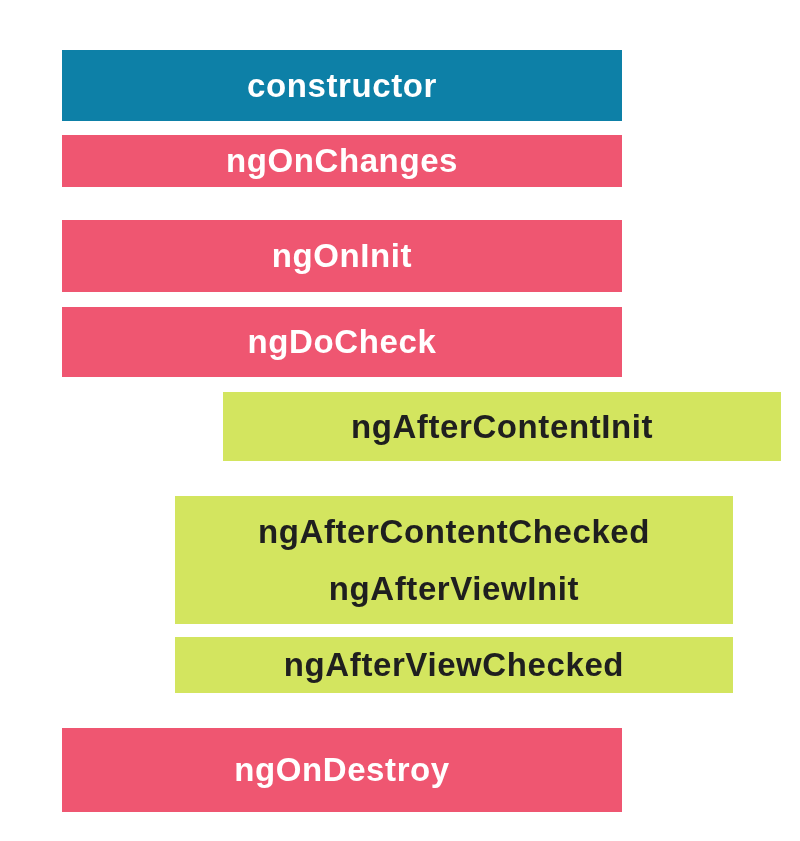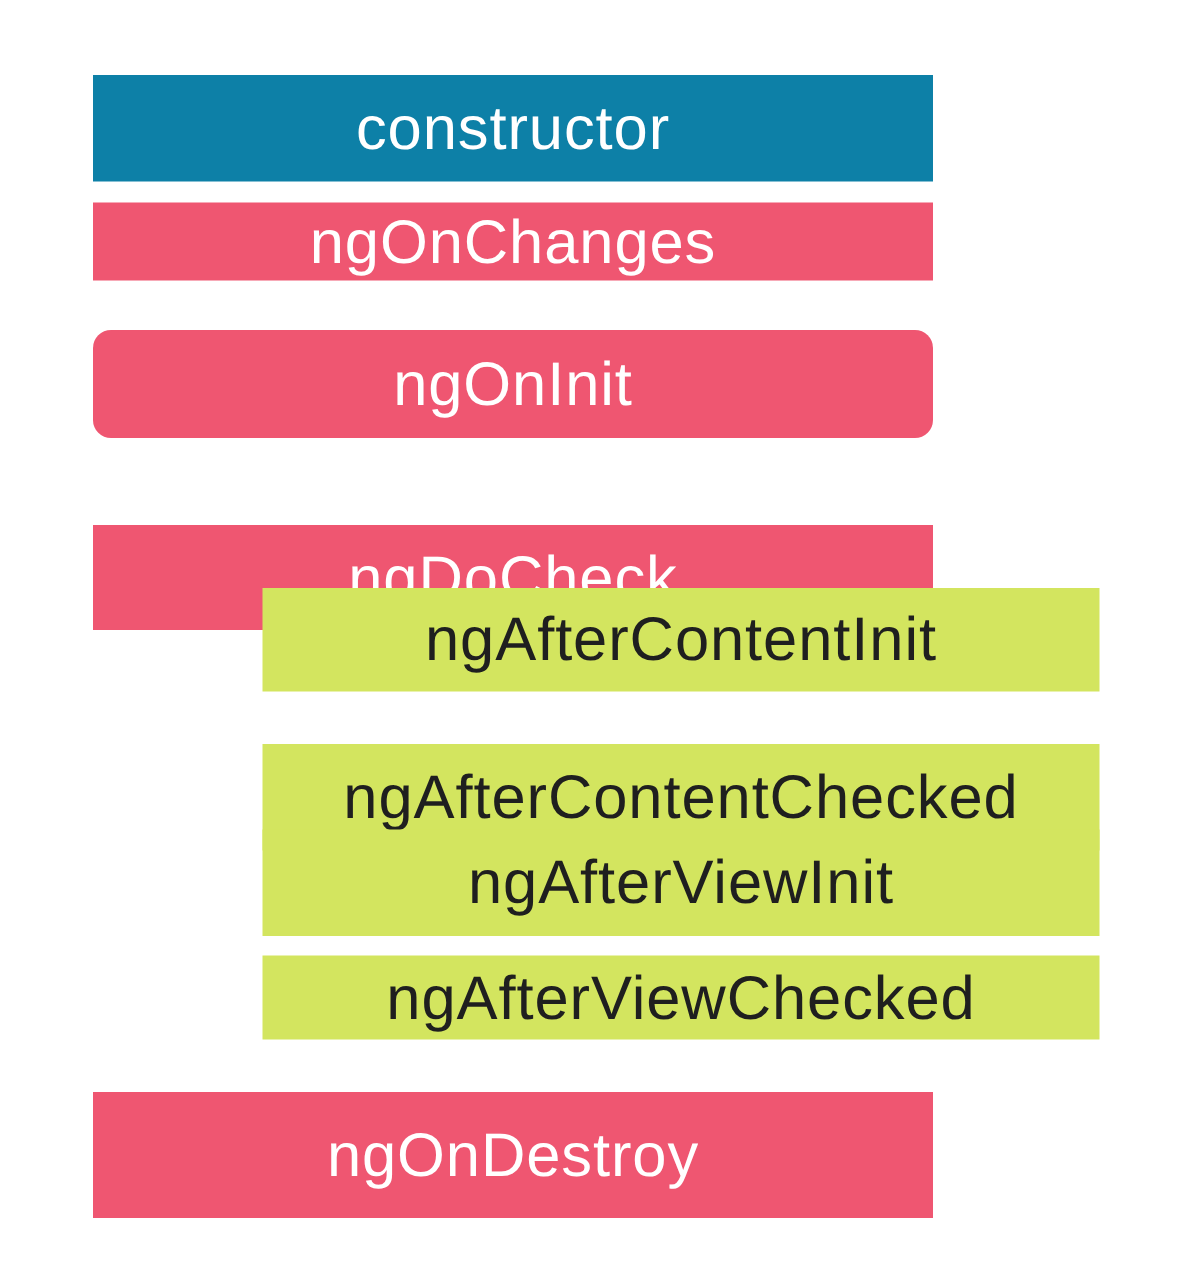--- a/index.html
+++ b/index.html
@@ -13,43 +13,43 @@
     height: 841px;
     background: #ffffff;
     overflow: hidden;
     font-family: "Liberation Sans", sans-serif;
   }
   .bar {
     position: absolute;
     display: flex;
     align-items: center;
     justify-content: center;
-    font-size: 41px;
-    font-weight: 400;
+    font-size: 33px;
+    font-weight: 700;
     letter-spacing: 0.6px;
     white-space: nowrap;
   }
   .full   { left: 62px;  width: 560px; }
   .indent { left: 175px; width: 558px; }
   .b1 { top: 50px;  height: 71px; }
   .b2 { top: 135px; height: 52px; }
-  .b3 { top: 220px; height: 72px; border-radius: 12px; }
+  .b3 { top: 220px; height: 72px; }
   .b4 { top: 307px; height: 70px; }
-  .b5 { top: 392px; height: 69px; }
+  .b5 { top: 392px; height: 69px; margin-left: 48px; }
   .b6 { top: 472px; height: 71px; }
   .b7 { top: 553px; height: 71px; }
   .b8 { top: 637px; height: 56px; }
   .b9 { top: 728px; height: 84px; }
 </style>
 </head>
 <body>
 
 <div class="diagram">
   <div class="bar full b1" style="background: rgb(13, 128, 167); color: rgb(255, 255, 255);">constructor</div>
   <div class="bar full b2" style="background: rgb(239, 86, 113); color: rgb(255, 255, 255);">ngOnChanges</div>
   <div class="bar full b3" style="background: rgb(239, 86, 113); color: rgb(255, 255, 255);">ngOnInit</div>
-  <div class="bar full b4" style="background: rgb(239, 86, 113); color: rgb(255, 255, 255); margin-top: 43px;">ngDoCheck</div>
+  <div class="bar full b4" style="background: rgb(239, 86, 113); color: rgb(255, 255, 255);">ngDoCheck</div>
   <div class="bar indent b5" style="background: rgb(211, 229, 95); color: rgb(31, 31, 31);">ngAfterContentInit</div>
   <div class="bar indent b6" style="background: rgb(211, 229, 95); color: rgb(31, 31, 31); margin-top: 24px;">ngAfterContentChecked</div>
   <div class="bar indent b7" style="background: rgb(211, 229, 95); color: rgb(31, 31, 31);">ngAfterViewInit</div>
   <div class="bar indent b8" style="background: rgb(211, 229, 95); color: rgb(31, 31, 31);">ngAfterViewChecked</div>
   <div class="bar full b9" style="background: rgb(239, 86, 113); color: rgb(255, 255, 255);">ngOnDestroy</div>
 </div>
 
 </body></html>

